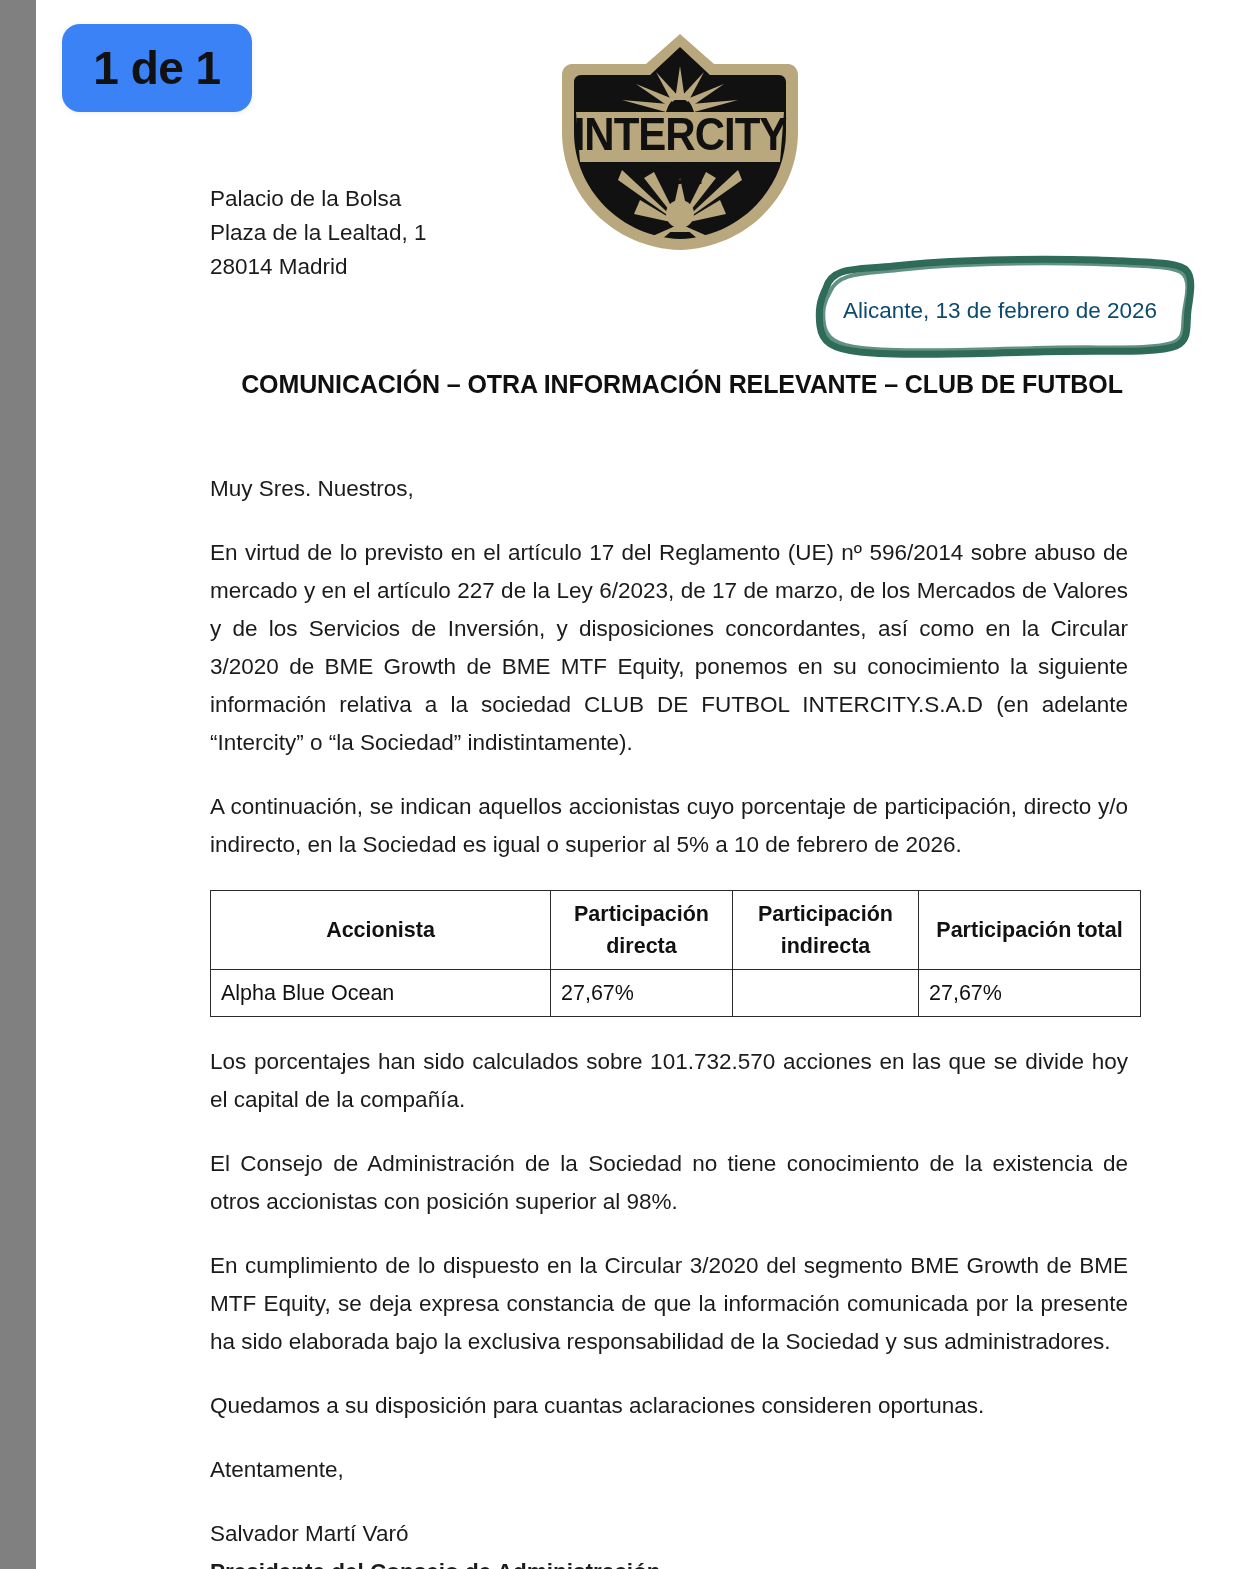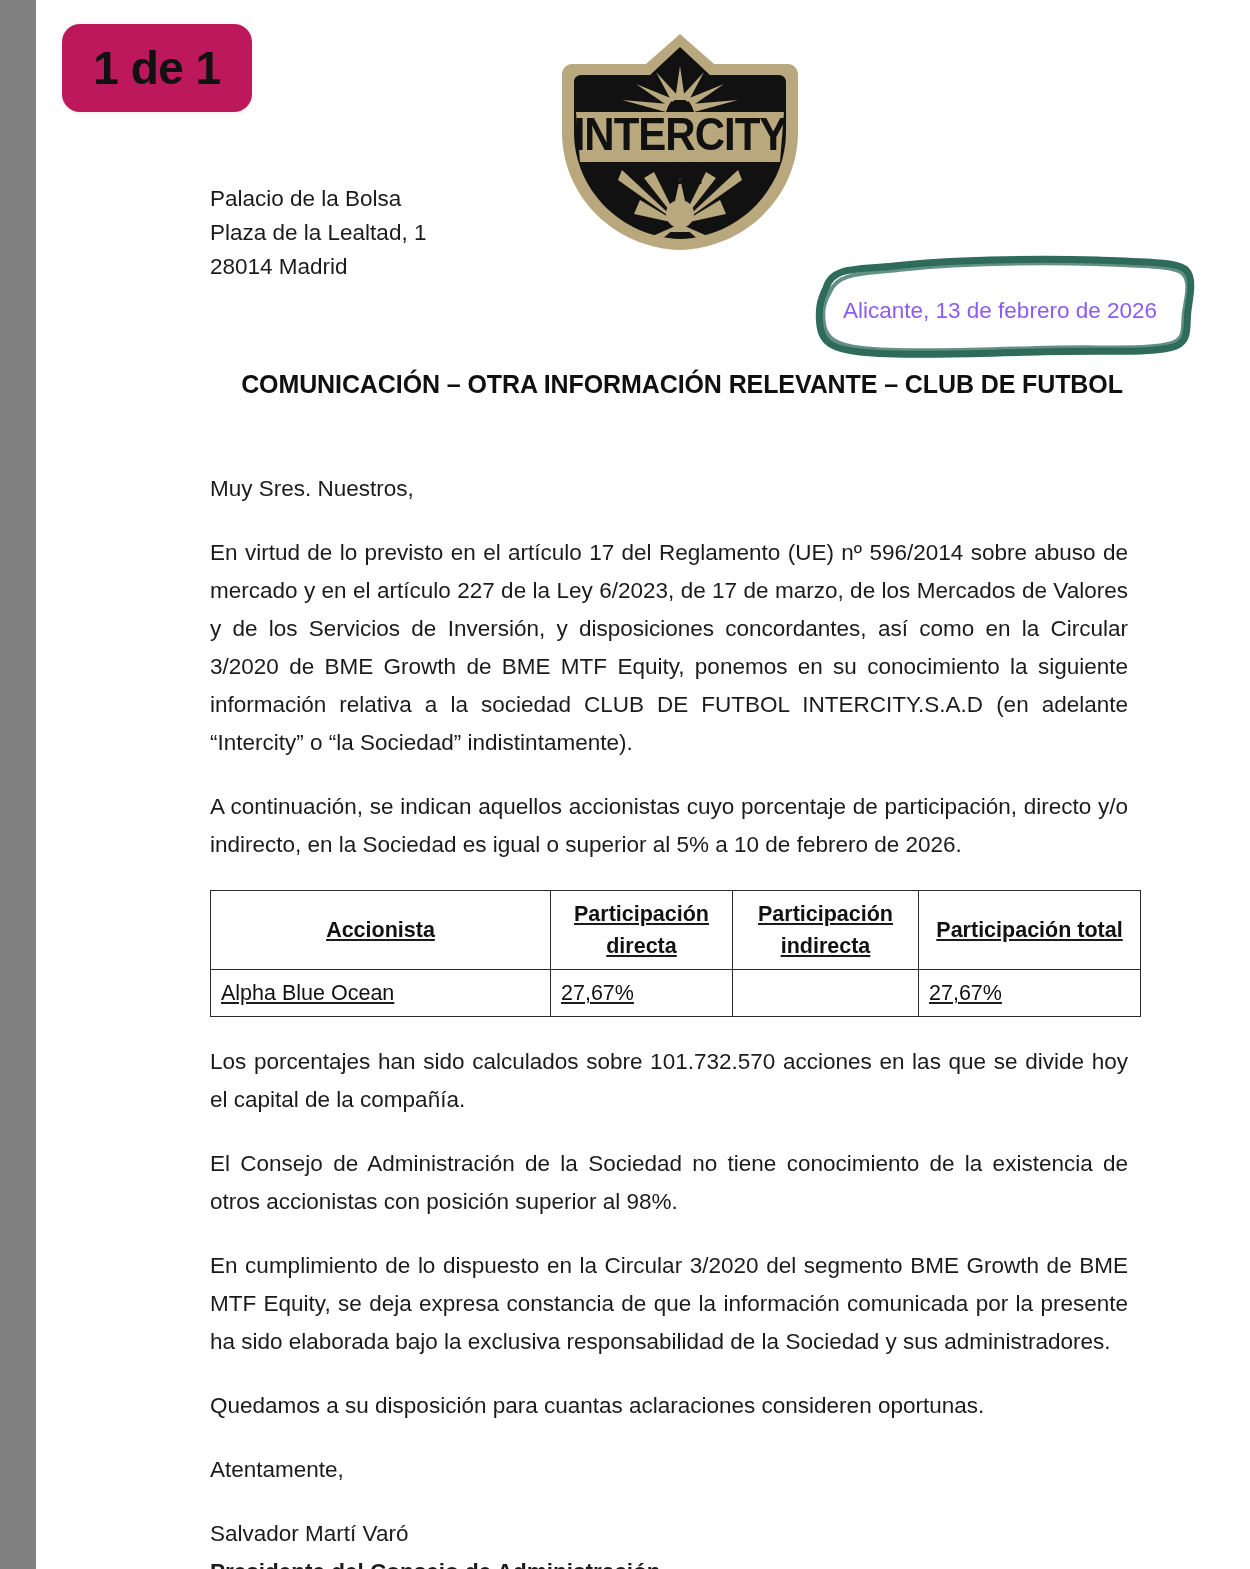--- a/index.html
+++ b/index.html
@@ -32,21 +32,21 @@
     background: #ffffff;
   }
 
   
   #page-badge {
     position: absolute;
     left: 26px;
     top: 24px;
     width: 190px;
     height: 88px;
-    background: #be185d;
+    background: #3b82f6;
     border-radius: 18px;
     box-shadow: 0 1px 6px rgba(0,0,0,0.07);
     display: flex;
     align-items: center;
     justify-content: center;
     z-index: 6;
   }
   #page-badge .label {
     font-size: 46px;
     font-weight: bold;
@@ -85,21 +85,21 @@
     width: 402px;
     height: 112px;
   }
   #date-annotation .date-text {
     position: absolute;
     left: 22px;
     top: 50px;
     width: 360px;
     text-align: center;
     font-size: 22.5px;
-    color: #8b5cf6;
+    color: #0c4a6e;
     white-space: nowrap;
   }
   #date-annotation svg {
     position: absolute;
     left: 0; top: 0;
   }
 
   
   #doc-title {
     position: absolute;
@@ -130,21 +130,20 @@
   #body-copy p.justified {
     text-align: justify;
   }
 
   
   .share-table {
     border-collapse: collapse;
     width: 930px;
     margin: 6px 0 26px 0;
     table-layout: fixed;
-    text-decoration: underline;
   }
   .share-table th,
   .share-table td {
     border: 1.5px solid #2b2b2b;
     padding: 7px 10px;
     font-size: 21.5px;
     color: #111111;
   }
   .share-table th {
     font-weight: bold;

